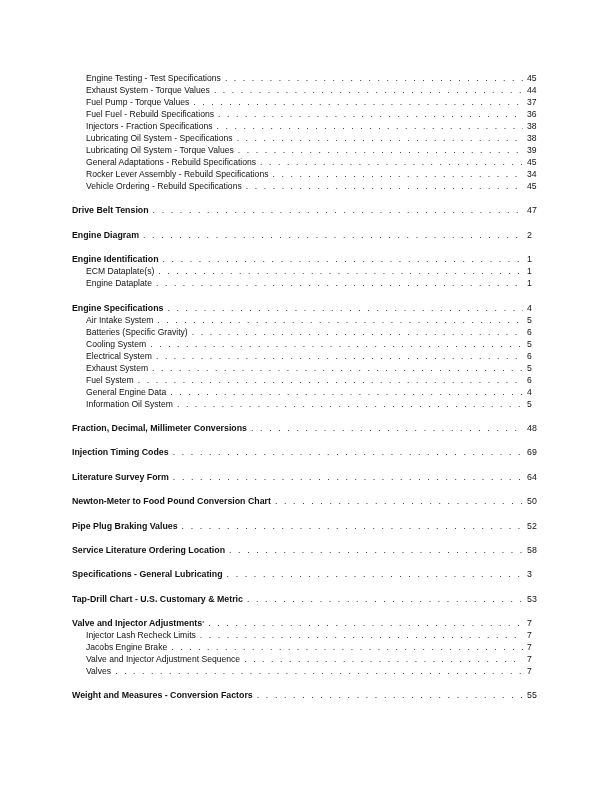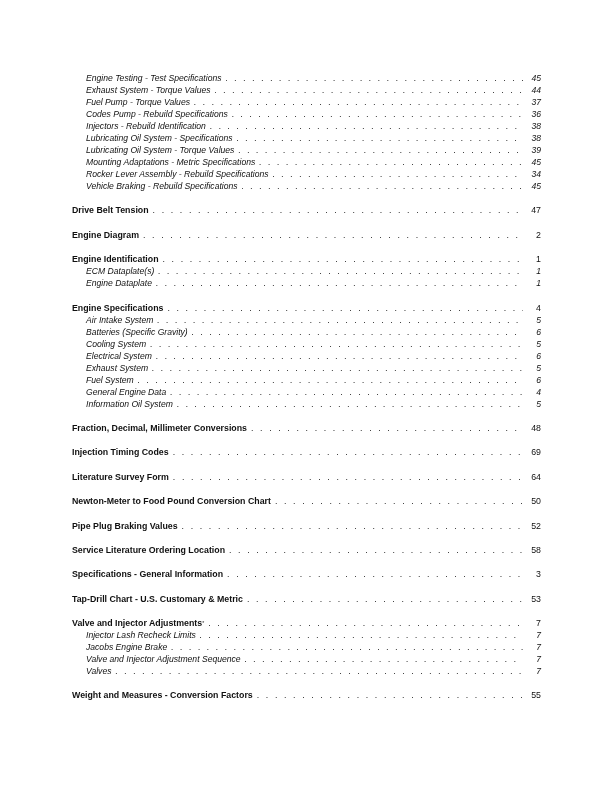--- a/index.html
+++ b/index.html
@@ -1,25 +1,25 @@
 <!DOCTYPE html>
 <html><head>
   <meta charset="utf-8">
   <style>
     html, body { margin: 0; padding: 0; background: #ffffff; }
     body { width: 612px; height: 792px; position: relative; overflow: hidden;
            font-family: "Liberation Sans", sans-serif; color: #111; }
     .toc { position: absolute; left: 72px; top: 72px; width: 469px; }
     .row { display: flex; align-items: baseline; font-size: 8.6px; line-height: 12px; height: 12px; white-space: nowrap; }
-    .row.sub { padding-left: 14px; font-style: italic; }
+    .row.sub { padding-left: 14px; }
     .row.main { font-weight: bold; font-size: 8.8px; }
     .title { flex: 0 0 auto; padding-right: 4px; }
     .dots { flex: 1 1 auto; overflow: hidden; font-weight: normal; letter-spacing: 2.1px; color: #222; }
     .dots::before { content: ". . . . . . . . . . . . . . . . . . . . . . . . . . . . . . . . . . . . . . . . . . . . . . . . . . . . . . . . . . . . . . . . . . . . . . . . . . . . . . . . . . . . . . . . . . . . . . . . . . . . . . . . . . . . . . . . . . . . . . . . . . ."; }
-    .page { flex: 0 0 auto; min-width: 14px; text-align: right; font-weight: normal; padding-left: 4px; }
+    .page { flex: 0 0 auto; min-width: 14px; font-weight: normal; padding-left: 4px; }
     .gap { height: 12.4px; }
     sup { font-size: 5px; vertical-align: top; font-weight: normal; }
   </style>
 </head>
 <body>
 
 <div class="toc" id="toc">
     <div class="row sub">
       <span class="title"><span>Engine Testing - Test Specifications</span></span>
       <span class="dots"></span>
@@ -29,51 +29,51 @@
       <span class="title"><span>Exhaust System - Torque Values</span></span>
       <span class="dots"></span>
       <span class="page">44</span>
     </div>
     <div class="row sub">
       <span class="title"><span>Fuel Pump - Torque Values</span></span>
       <span class="dots"></span>
       <span class="page">37</span>
     </div>
     <div class="row sub">
-      <span class="title"><span>Codes Pump - Rebuild Specifications</span></span>
+      <span class="title"><span>Fuel Fuel - Rebuild Specifications</span></span>
       <span class="dots"></span>
       <span class="page">36</span>
     </div>
     <div class="row sub">
-      <span class="title"><span>Injectors - Rebuild Identification</span></span>
+      <span class="title"><span>Injectors - Fraction Specifications</span></span>
       <span class="dots"></span>
       <span class="page">38</span>
     </div>
     <div class="row sub">
       <span class="title"><span>Lubricating Oil System - Specifications</span></span>
       <span class="dots"></span>
       <span class="page">38</span>
     </div>
     <div class="row sub">
       <span class="title"><span>Lubricating Oil System - Torque Values</span></span>
       <span class="dots"></span>
       <span class="page">39</span>
     </div>
     <div class="row sub">
-      <span class="title"><span>Mounting Adaptations - Metric Specifications</span></span>
+      <span class="title"><span>General Adaptations - Rebuild Specifications</span></span>
       <span class="dots"></span>
       <span class="page">45</span>
     </div>
     <div class="row sub">
       <span class="title"><span>Rocker Lever Assembly - Rebuild Specifications</span></span>
       <span class="dots"></span>
       <span class="page">34</span>
     </div>
     <div class="row sub">
-      <span class="title"><span>Vehicle Braking - Rebuild Specifications</span></span>
+      <span class="title"><span>Vehicle Ordering - Rebuild Specifications</span></span>
       <span class="dots"></span>
       <span class="page">45</span>
     </div>
     <div class="gap"></div>
     <div class="row main">
       <span class="title"><span>Drive Belt Tension</span></span>
       <span class="dots"></span>
       <span class="page">47</span>
     </div>
     <div class="gap"></div>
@@ -175,21 +175,21 @@
       <span class="page">52</span>
     </div>
     <div class="gap"></div>
     <div class="row main">
       <span class="title"><span>Service Literature Ordering Location</span></span>
       <span class="dots"></span>
       <span class="page">58</span>
     </div>
     <div class="gap"></div>
     <div class="row main">
-      <span class="title"><span>Specifications - General Information</span></span>
+      <span class="title"><span>Specifications - General Lubricating</span></span>
       <span class="dots"></span>
       <span class="page">3</span>
     </div>
     <div class="gap"></div>
     <div class="row main">
       <span class="title"><span>Tap-Drill Chart - U.S. Customary &amp; Metric</span></span>
       <span class="dots"></span>
       <span class="page">53</span>
     </div>
     <div class="gap"></div>

